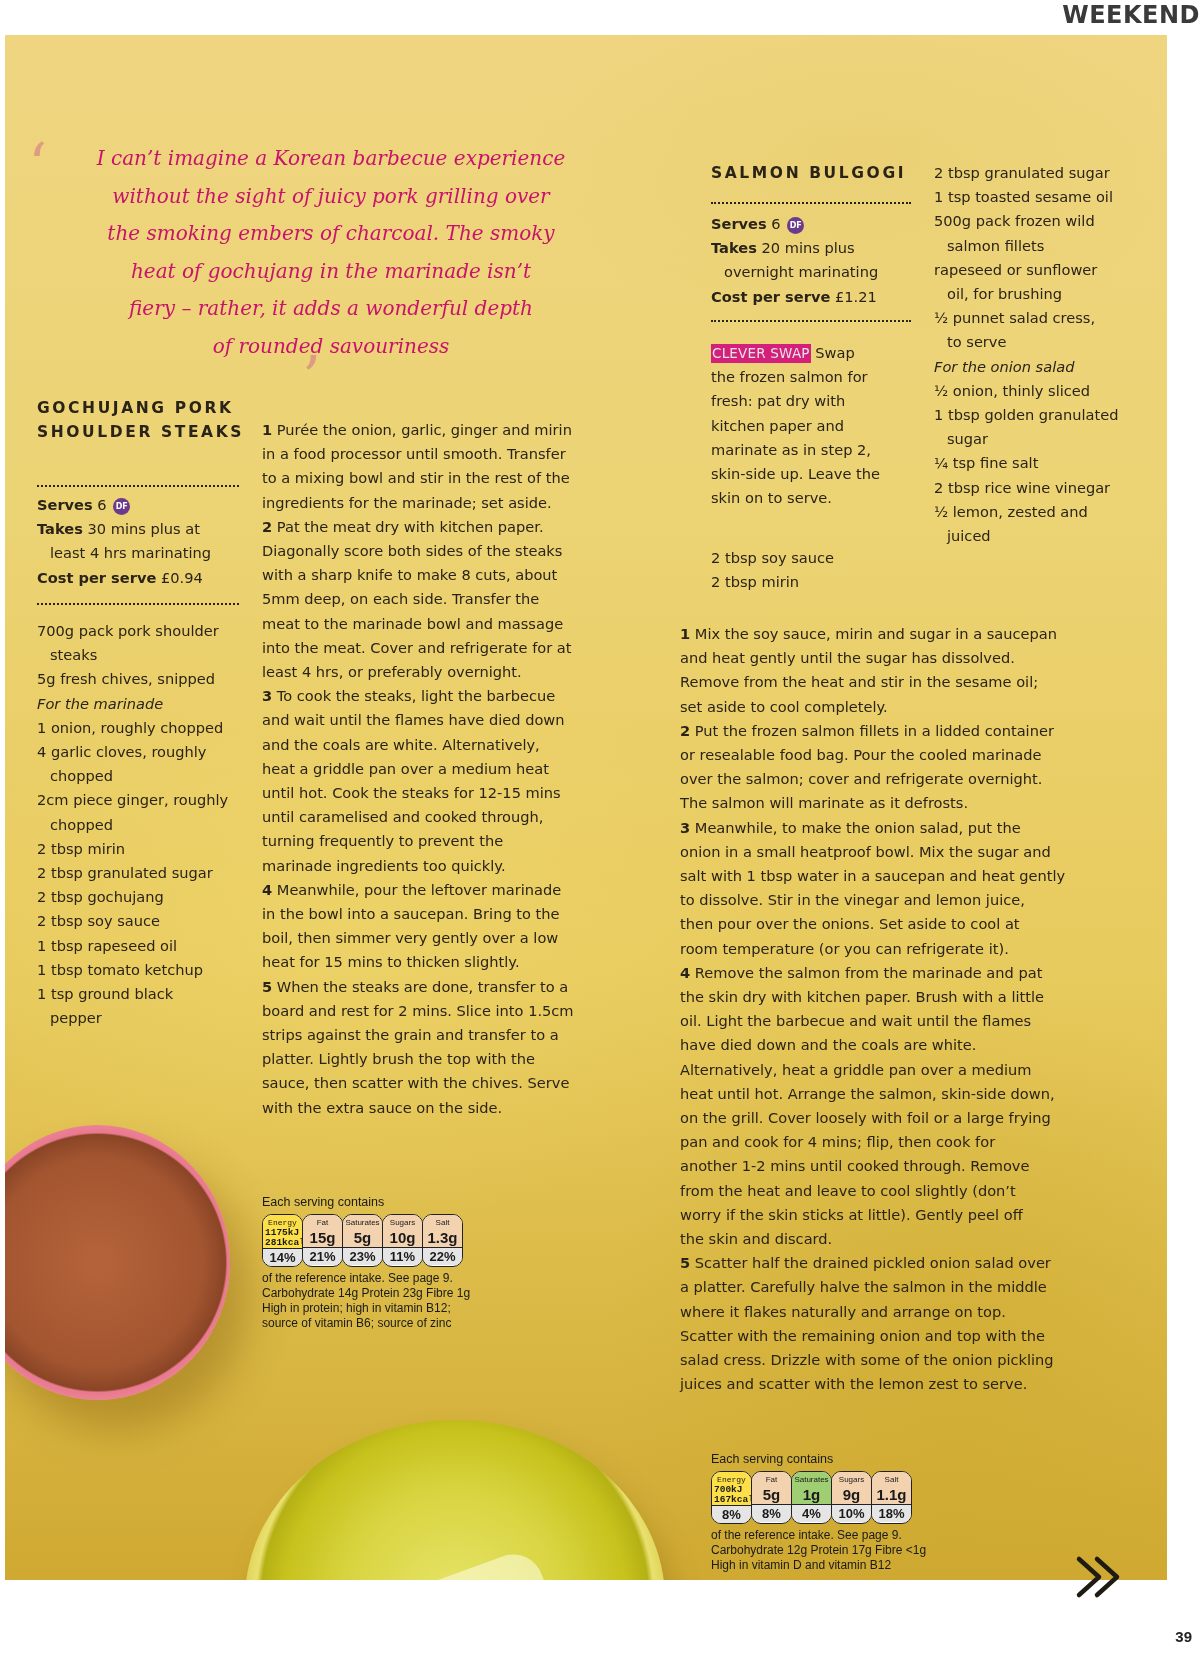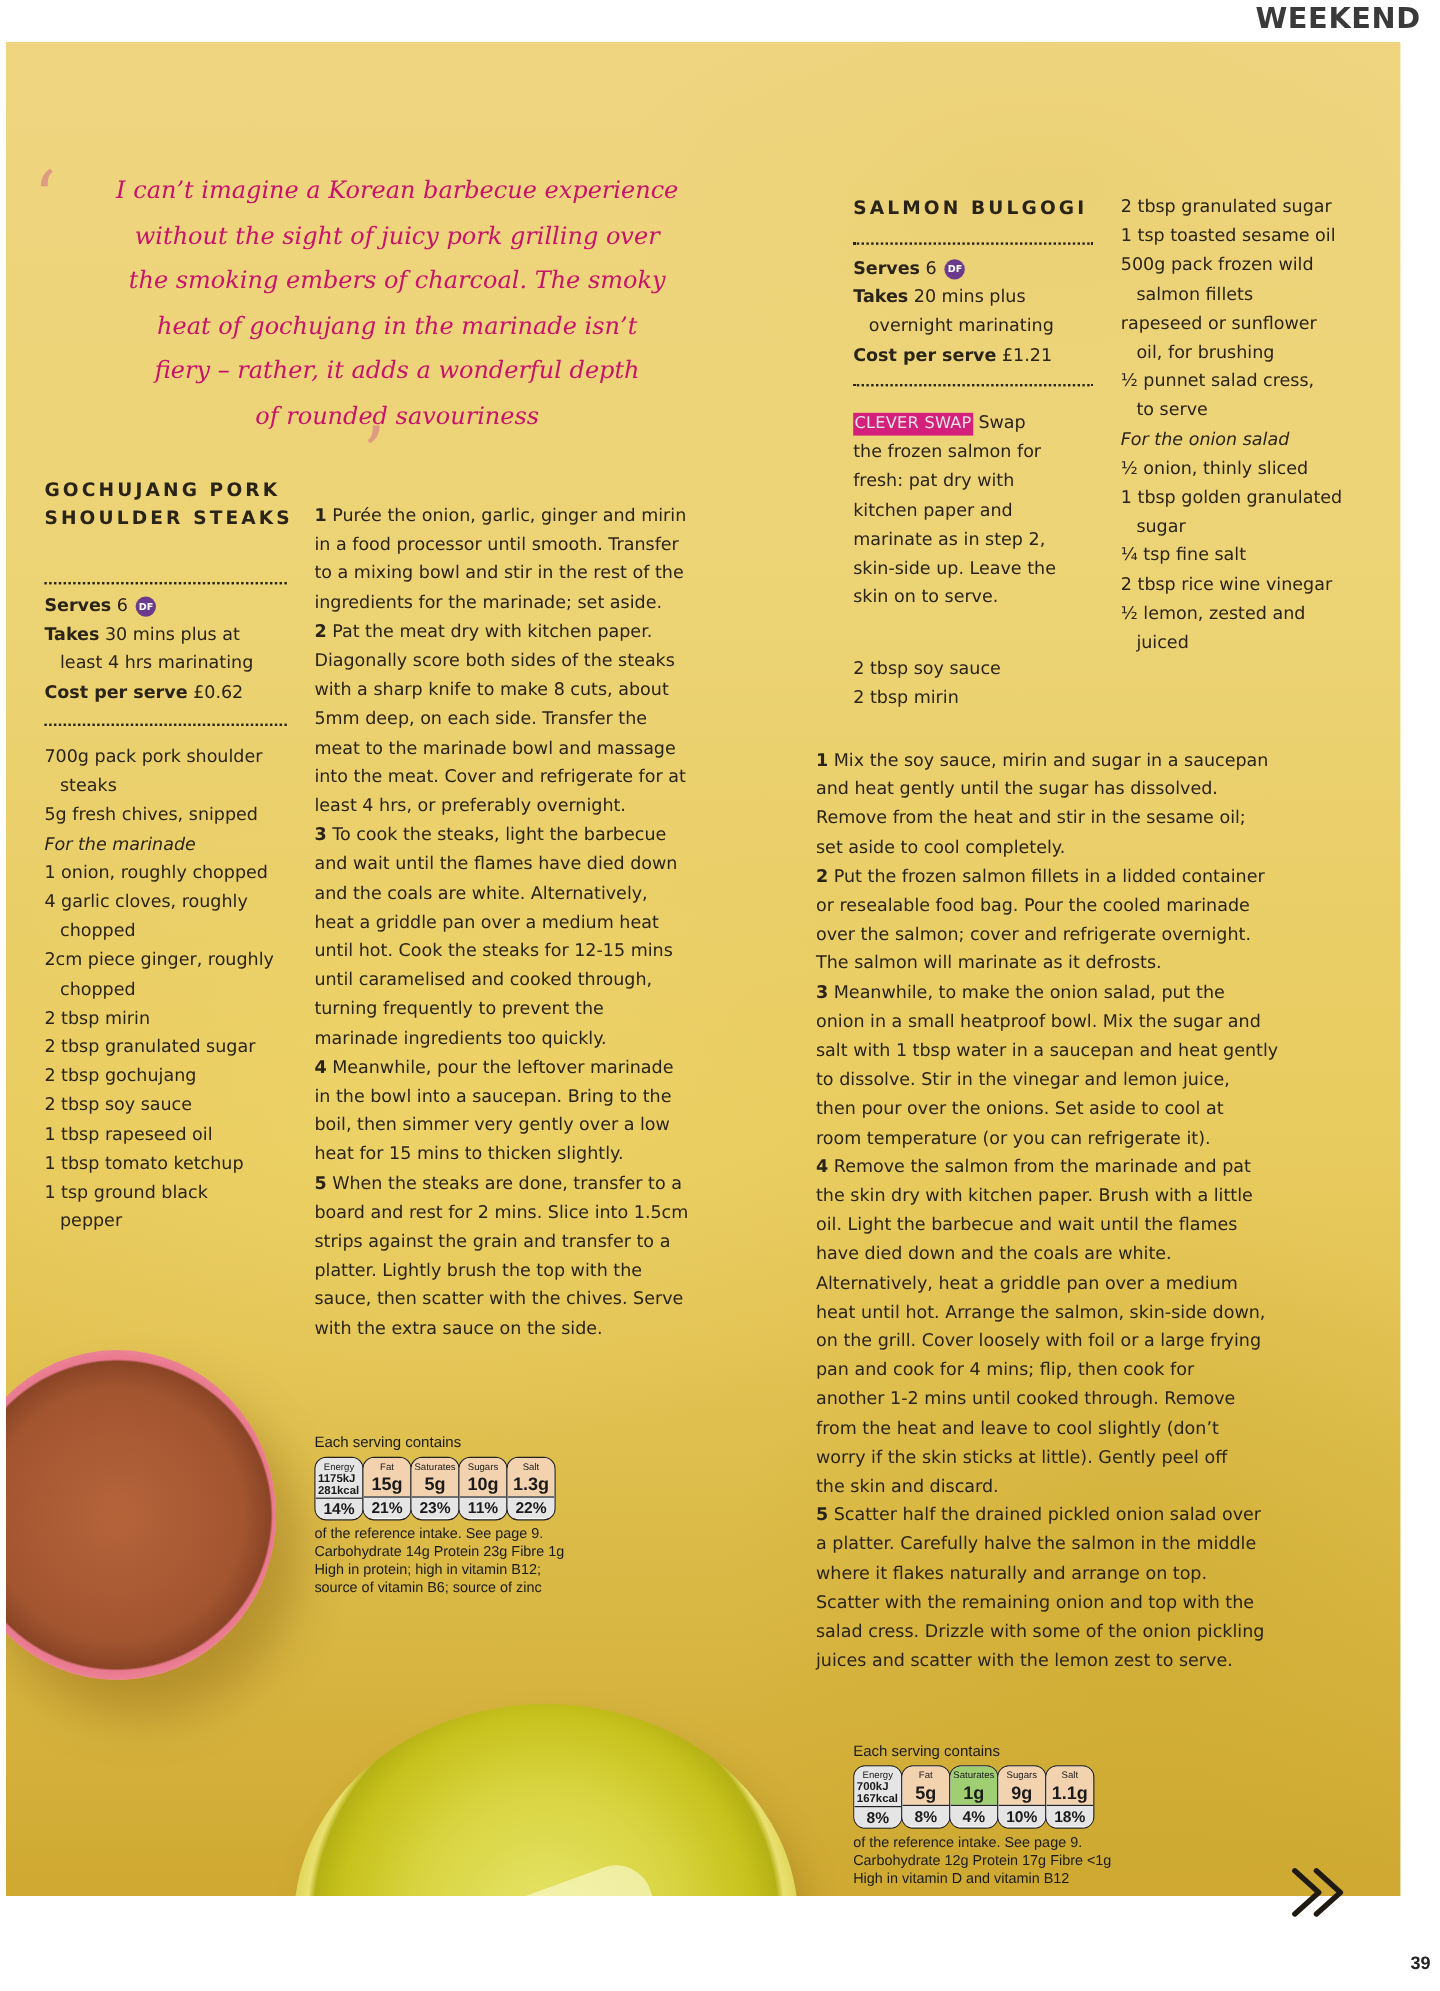--- a/index.html
+++ b/index.html
@@ -1,21 +1,21 @@
 <!DOCTYPE html>
 <html><head>
 <meta charset="utf-8">
 <style>
   * { box-sizing: border-box; margin: 0; padding: 0; }
   html, body { width: 1200px; height: 1659px; background: #ffffff; overflow: hidden; }
   body { position: relative; font-family: "DejaVu Sans", sans-serif; color: #2a2318; }
 
   .section-label {
     position: absolute; right: 0; top: 0; width: 200px; height: 30px;
-    text-align: right; padding-right: 16px;
+    text-align: right; padding-right: 0;
     font-family: "DejaVu Sans", sans-serif; font-weight: bold; font-size: 24px;
     letter-spacing: 0.5px; color: #3a3a3a; line-height: 30px;
   }
 
   .panel {
     position: absolute; left: 5px; top: 35px; width: 1162px; height: 1545px;
     background:
       radial-gradient(ellipse 500px 260px at 860px 120px, rgba(232,205,110,0.55), rgba(0,0,0,0) 70%),
       radial-gradient(ellipse 600px 420px at 350px 900px, rgba(240,215,110,0.55), rgba(0,0,0,0) 70%),
       radial-gradient(ellipse 500px 500px at 950px 1300px, rgba(200,165,40,0.45), rgba(0,0,0,0) 70%),
@@ -78,21 +78,21 @@
 
   
   .nutrition { position: absolute; font-family: "Liberation Sans", sans-serif; color: #1a1a1a; }
   .nutri-head { font-size: 12.5px; line-height: 16px; margin-bottom: 4px; }
   .nutri-row { display: flex; gap: 0; }
   .nutri-cell {
     width: 41px; border: 1.5px solid #222; border-radius: 10px 10px 10px 10px;
     margin-right: -1px; overflow: hidden; background: #fff; text-align: center;
   }
   .nutri-cell .top { background: #f3d2b0; padding-top: 2px; }
-  .nutri-cell.energy .top { background: #e5e5e5; }
+  .nutri-cell.energy .top { background: #fde047; font-family: Liberation Mono, monospace; }
   .nutri-cell.green .top { background: #9fcf72; }
   .nutri-cell .lbl { font-size: 8px; line-height: 11px; display: block; }
   .nutri-cell .val { font-size: 15px; font-weight: bold; line-height: 19px; display: block; }
   .nutri-cell .kj { font-size: 9.5px; line-height: 10px; display: block; font-weight: bold; text-align: left; padding-left: 2px; }
   .nutri-cell .pct { font-size: 13px; font-weight: bold; line-height: 17px; display: block; border-top: 1.5px solid #222; background: #e5e5e5; }
   .nutri-foot { font-size: 12px; line-height: 15px; margin-top: 4px; }
 
   .next-icon { position: absolute; left: 1075px; top: 1555px; width: 52px; height: 44px; }
   .page-num {
     position: absolute; right: 8px; top: 1628px; font-family: "Liberation Sans", sans-serif;
@@ -123,21 +123,21 @@
 <div class="recipe-title" style="left:37px; top:396px; width:230px;">
   <span class="line">GOCHUJANG PORK</span>
   <span class="line">SHOULDER STEAKS</span>
 </div>
 <div class="dots" style="left:37px; top:485px; width:202px;"></div>
 
 <div class="meta" style="left:37px; top:493px; width:210px;">
   <span class="line"><b>Serves</b> <span>6</span> <span class="df">DF</span></span>
   <span class="line"><b>Takes</b> <span>30 mins plus at</span></span>
   <span class="line indent">least 4 hrs marinating</span>
-  <span class="line"><b>Cost per serve</b> <span>£0.62</span></span>
+  <span class="line"><b>Cost per serve</b> <span>£0.94</span></span>
 </div>
 <div class="dots" style="left:37px; top:603px; width:202px;"></div>
 
 <div class="ing" style="left:37px; top:619px; width:215px;">
   <span class="line">700g pack pork shoulder</span>
   <span class="line indent">steaks</span>
   <span class="line">5g fresh chives, snipped</span>
   <span class="line italic">For the marinade</span>
   <span class="line">1 onion, roughly chopped</span>
   <span class="line">4 garlic cloves, roughly</span>

